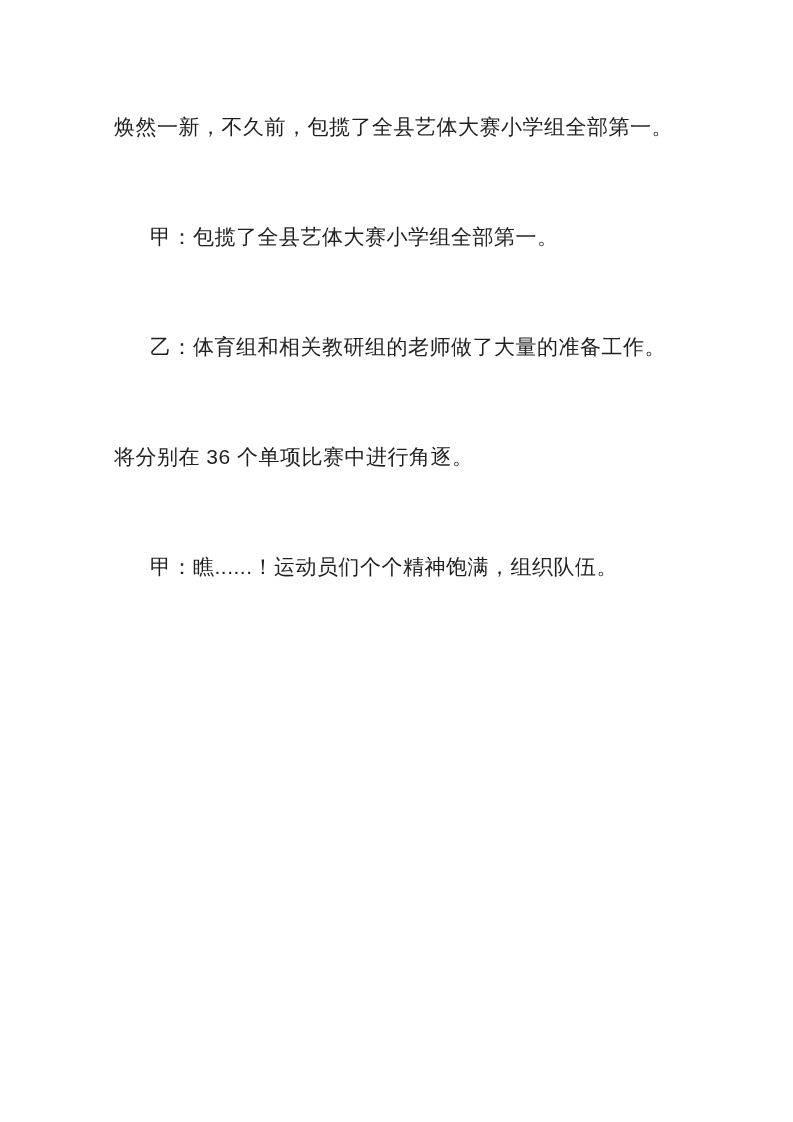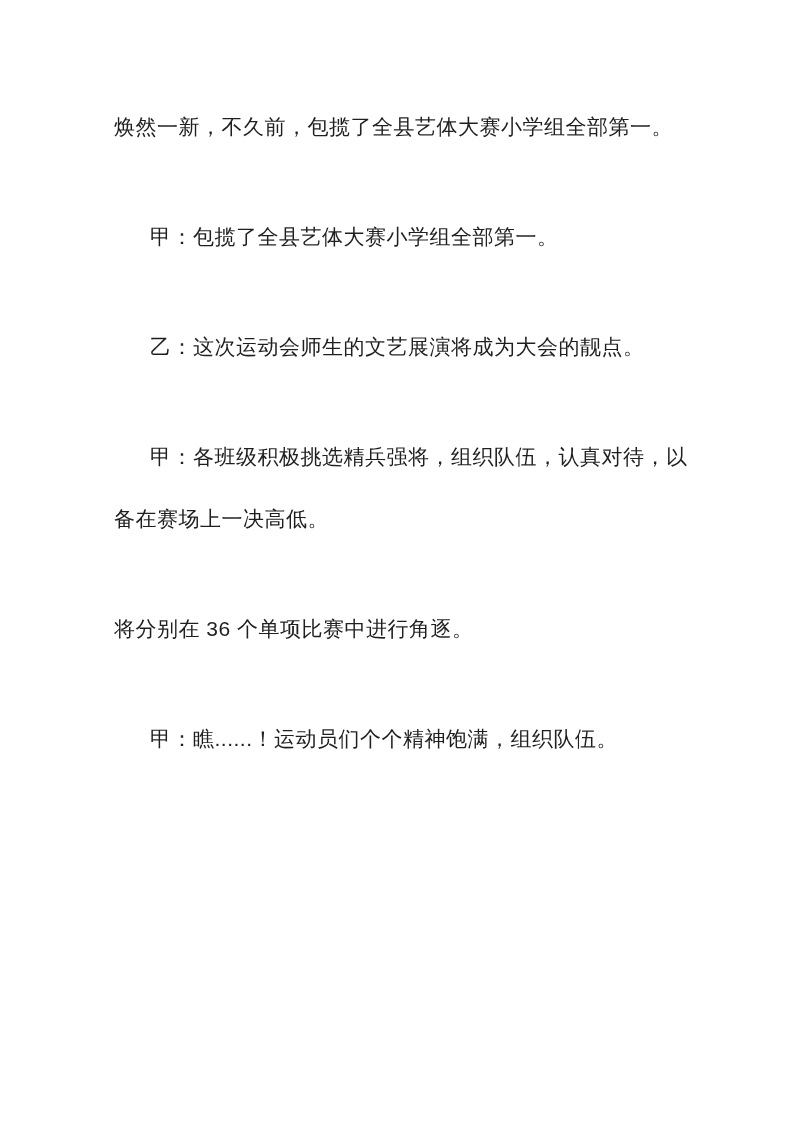--- a/index.html
+++ b/index.html
@@ -44,27 +44,23 @@
   <div class="para">
     <div class="text-line">焕然一新，不久前，包揽了全县艺体大赛小学组全部第一。</div>
   </div>
 
 
   <div class="para">
     <div class="text-line first-indent">甲：包揽了全县艺体大赛小学组全部第一。</div>
   </div>
 
   <div class="para">
-    <div class="text-line first-indent">乙：这次运动会师生的文艺展演将成为大会的靓点。</div>
+    <div class="text-line first-indent">乙：体育组和相关教研组的老师做了大量的准备工作。</div>
   </div>
 
-  <div class="para">
-    <div class="text-line first-indent">甲：各班级积极挑选精兵强将，组织队伍，认真对待，以</div>
-    <div class="text-line">备在赛场上一决高低。</div>
-  </div>
 
   <div class="para">
     <div class="text-line">将分别在 36 个单项比赛中进行角逐。</div>
   </div>
 
   <div class="para">
     <div class="text-line first-indent">甲：瞧......！运动员们个个精神饱满，组织队伍。</div>
   </div>
 
 </div>

